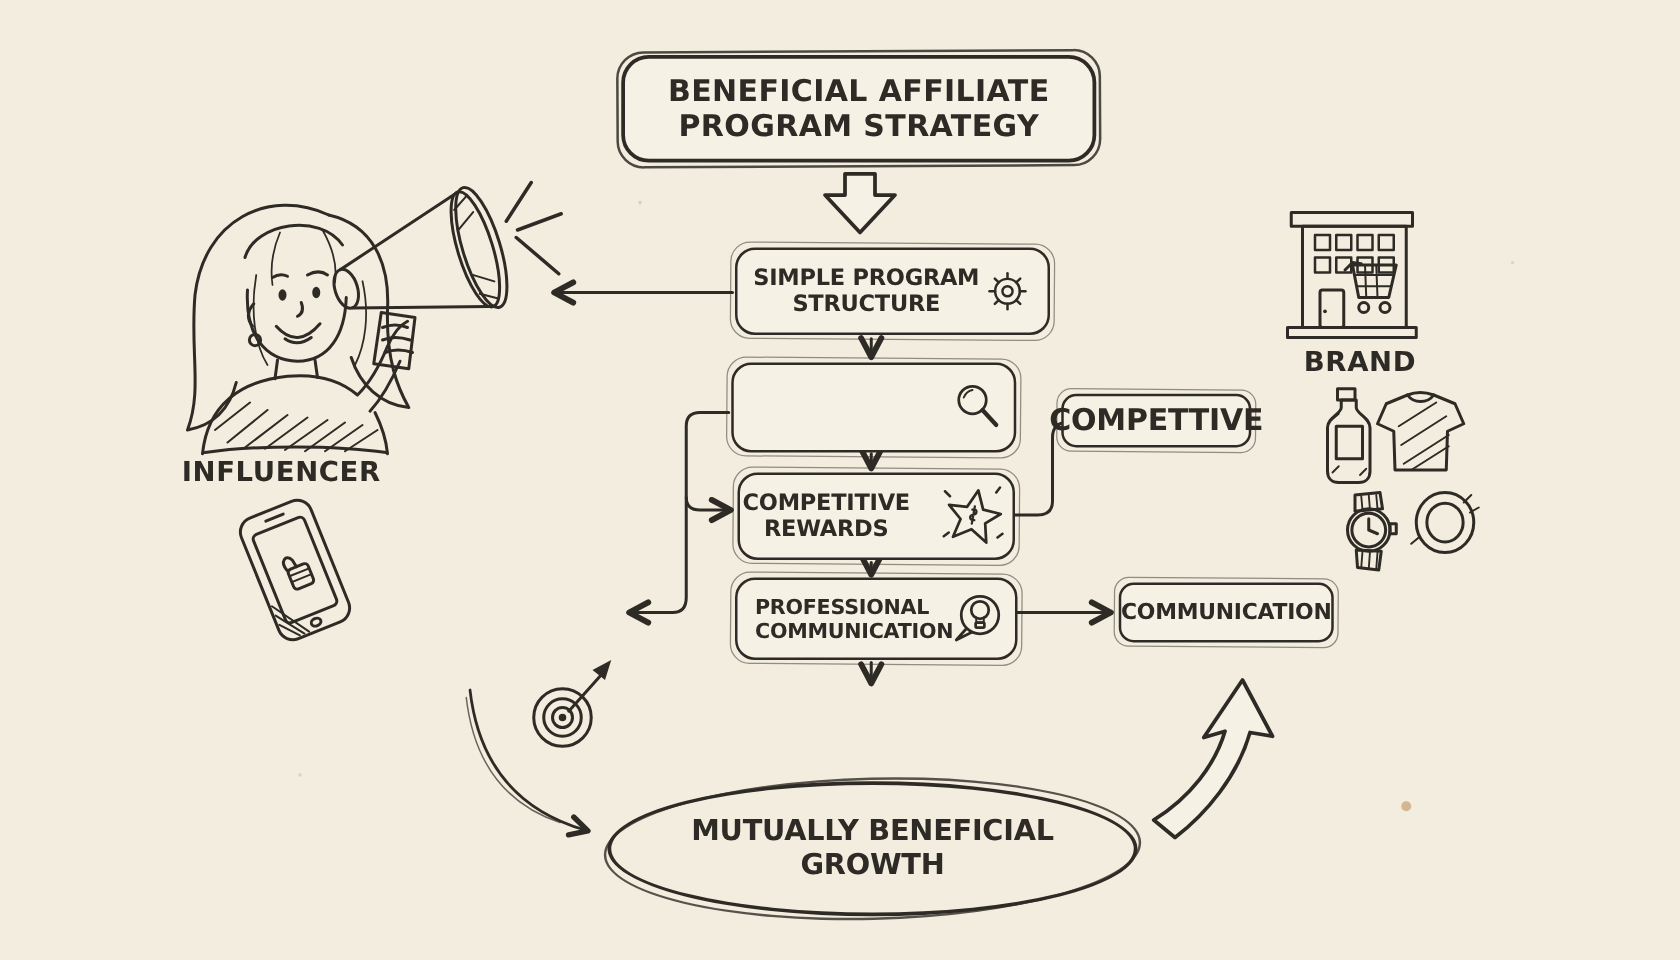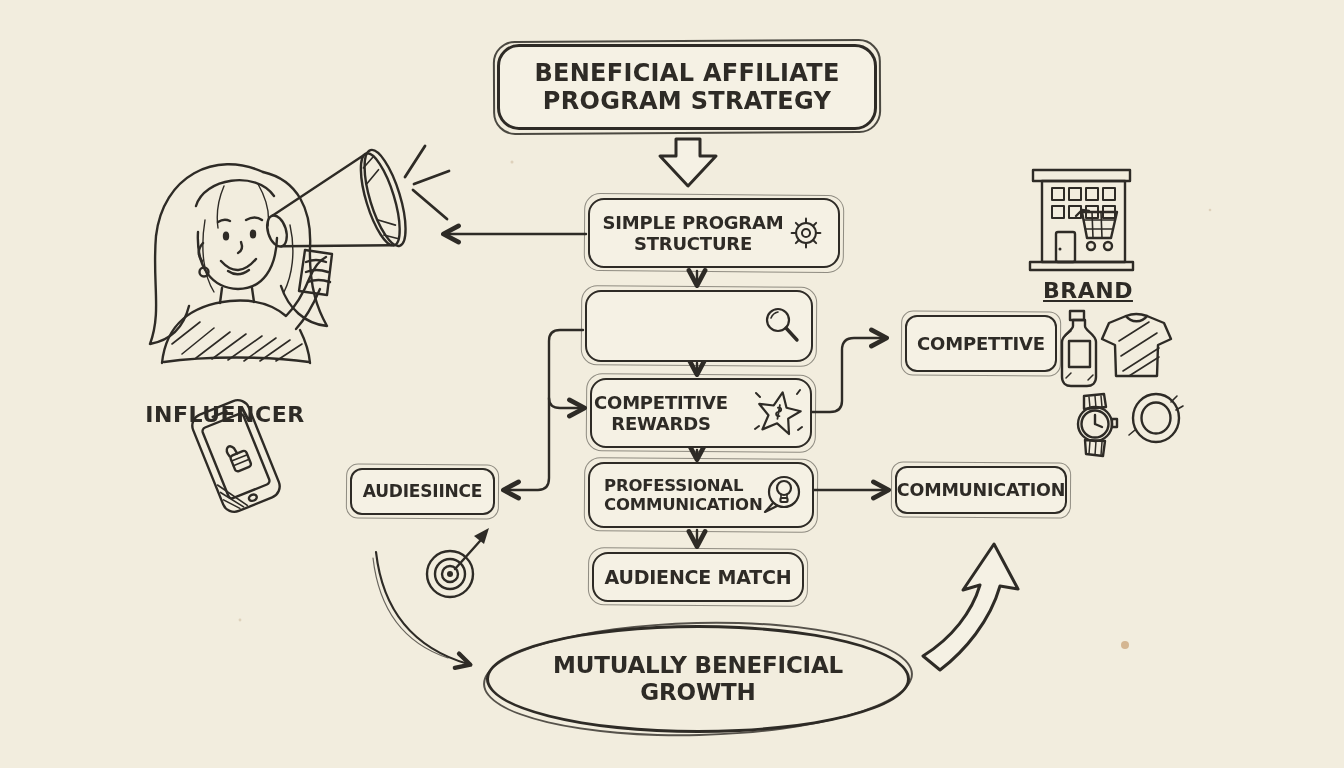--- a/index.html
+++ b/index.html
@@ -37,29 +37,29 @@
   #title-box{left:497px;top:44px;width:380px;height:86px;font-size:24px;border-radius:22px;border-width:3px;letter-spacing:.3px;}
   #title-box::before{inset:-7px;transform:rotate(-.3deg);opacity:.85;border-width:2px;}
 
   #fb0{left:588px;top:198px;width:252px;height:70px;font-size:18px;padding-right:42px;}
   #fb1{left:585px;top:290px;width:228px;height:72px;font-size:16.5px;justify-content:flex-start;text-align:left;padding-left:16px;padding-right:48px;}
   #fb2{left:590px;top:378px;width:222px;height:70px;font-size:18px;padding-right:80px;}
   #fb3{left:588px;top:462px;width:226px;height:66px;font-size:16.5px;justify-content:flex-start;text-align:left;padding-left:14px;}
   #fb4{left:592px;top:552px;width:212px;height:50px;font-size:19px;}
 
   #audience-box{left:350px;top:468px;width:145px;height:47px;font-size:17px;border-radius:12px;}
-  #compettive-box{left:905px;top:315px;width:152px;height:57px;font-size:18px;border-radius:12px;}
+  #compettive-box{left:849px;top:315px;width:152px;height:43px;font-size:24px;border-radius:12px;}
   #communication-box{left:895px;top:466px;width:172px;height:48px;font-size:17.5px;border-radius:12px;}
 
   #result-ellipse{left:486px;top:625px;width:424px;height:108px;border-radius:50%;font-size:23px;border-width:3px;background:var(--paper);}
   #result-ellipse::before{inset:-6px;transform:rotate(-1.4deg);opacity:.8;border-width:2px;}
 
   .free-label{position:absolute;font-weight:bold;color:var(--ink);}
-  #influencer-label{left:140px;top:366px;width:170px;text-align:center;font-size:22px;letter-spacing:.5px;margin-top:36px;}
-  #brand-label{left:1038px;top:278px;width:100px;text-align:center;font-size:22px;letter-spacing:.5px;text-decoration:underline;}
+  #influencer-label{left:140px;top:366px;width:170px;text-align:center;font-size:22px;letter-spacing:.5px;}
+  #brand-label{left:1038px;top:278px;width:100px;text-align:center;font-size:22px;letter-spacing:.5px;}
 </style>
 </head>
 <body>
 
 <div id="stage">
 
   <svg id="art" width="1344" height="768" viewBox="0 0 1344 768">
     <defs>
       <marker id="mArr" viewBox="0 0 12 12" refX="9" refY="6" markerWidth="9" markerHeight="9" orient="auto">
         <path d="M2,1.5 L10.5,6 L2,10.5" fill="none" stroke="var(--ink)" stroke-width="2.6" stroke-linecap="round" stroke-linejoin="round"></path>
@@ -259,27 +259,21 @@
 COMMUNICATION</span>
     <svg class="boxicon" style="right:8px" width="46" height="44" viewBox="0 0 46 44">
       <circle cx="26" cy="19" r="15"></circle>
       <path d="M15,30 L7,39 L19,33"></path>
       <circle cx="26" cy="15" r="7"></circle>
       <path style="stroke-width:1.6" d="M23,21 L23,25 M29,21 L29,25 M23,25 L29,25"></path>
       <rect x="22.5" y="25" width="7" height="4" rx="1"></rect>
     </svg>
   </div>
 
-  <div class="sketch-box" id="fb4">
-    <span>AUDIENCE MATCH</span>
-  </div>
-
-  <div class="sketch-box" id="audience-box">
-    <span>AUDIESIINCE</span>
-  </div>
+
   <div class="sketch-box" id="compettive-box">
     <span>COMPETTIVE</span>
   </div>
   <div class="sketch-box" id="communication-box">
     <span>COMMUNICATION</span>
   </div>
 
   <div class="sketch-box" id="result-ellipse">
     <span>MUTUALLY BENEFICIAL
 GROWTH</span>

